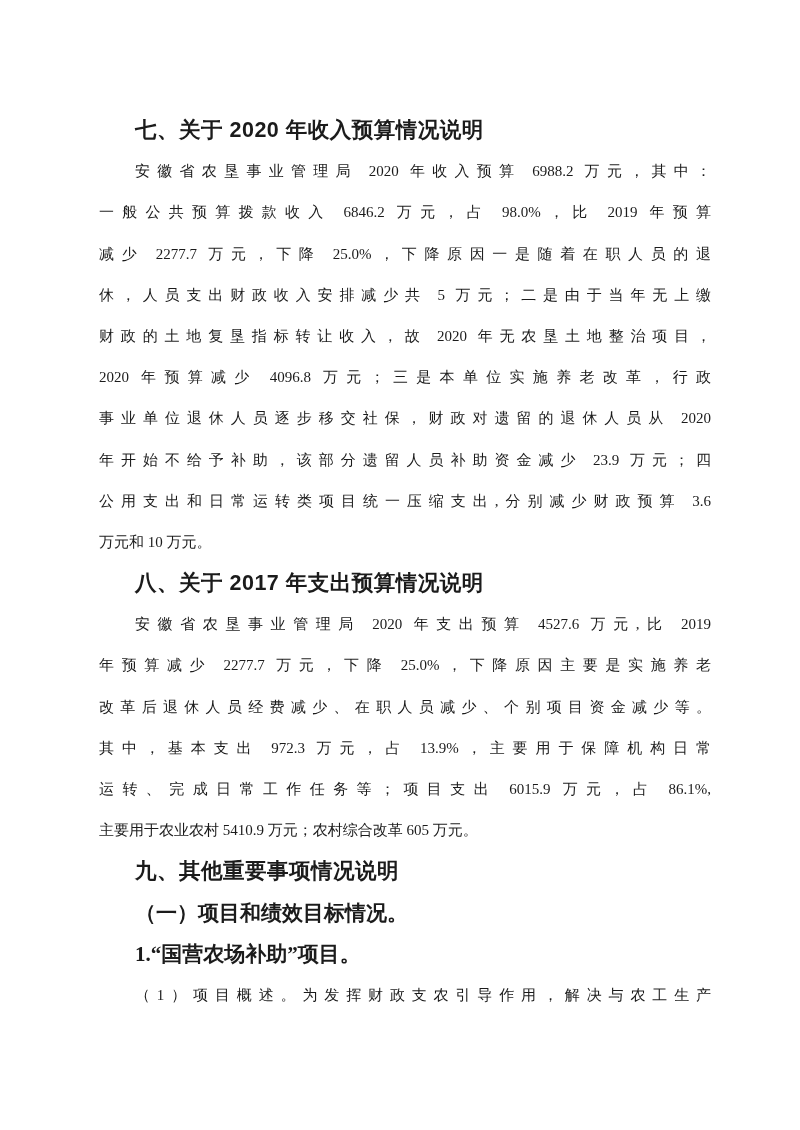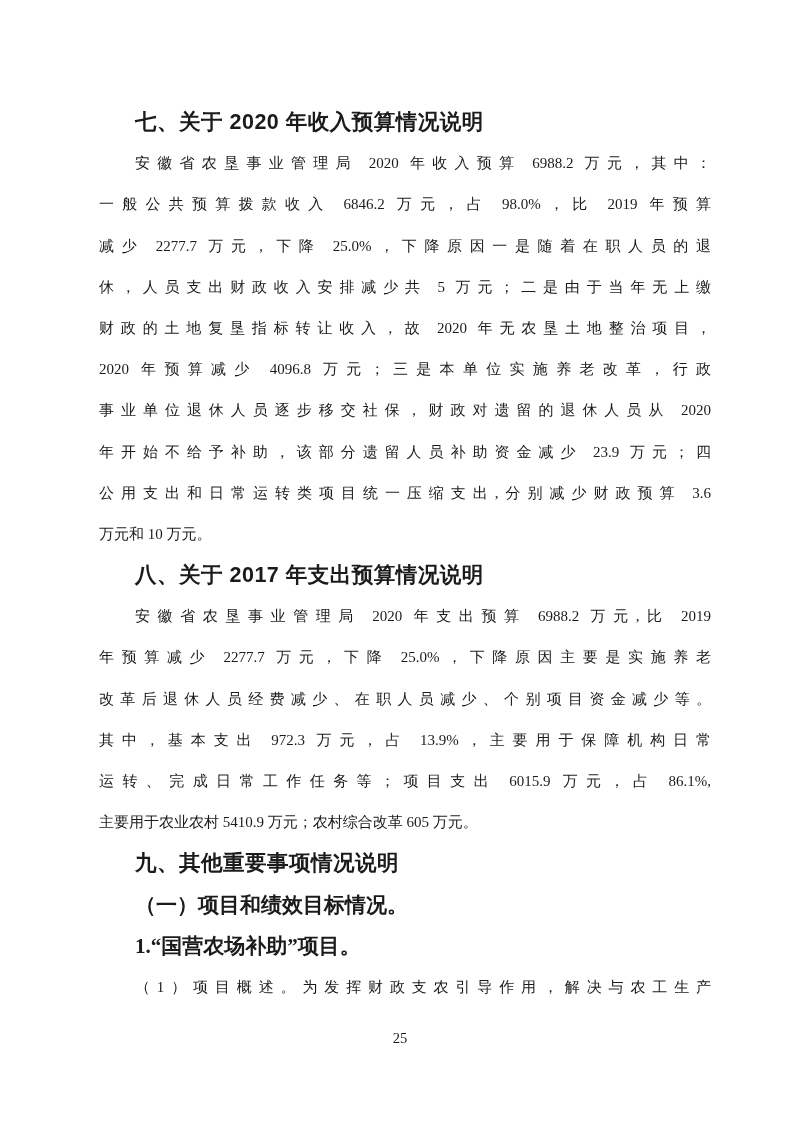--- a/index.html
+++ b/index.html
@@ -11,21 +11,21 @@
     position: relative;
     width: 800px;
     height: 1130px;
     background: #ffffff;
     color: #1b1b1b;
     overflow: hidden;
   }
   .content {
     position: absolute;
     left: 99px;
-    top: 102px;
+    top: 110px;
     width: 612px;
   }
   .line {
     font-family: "Liberation Serif", "DejaVu Serif", serif;
     font-size: 15px;
     line-height: 41.2px;
     height: 41.2px;
     white-space: normal;
     color: #1b1b1b;
   }
@@ -71,25 +71,24 @@
     <div class="line fill">一般公共预算拨款收入 6846.2 万元，占 98.0%，比 2019 年预算</div>
     <div class="line fill">减少 2277.7 万元，下降 25.0%，下降原因一是随着在职人员的退</div>
     <div class="line fill">休，人员支出财政收入安排减少共 5 万元；二是由于当年无上缴</div>
     <div class="line fill">财政的土地复垦指标转让收入，故 2020 年无农垦土地整治项目，</div>
     <div class="line fill">2020 年预算减少 4096.8 万元；三是本单位实施养老改革，行政</div>
     <div class="line fill">事业单位退休人员逐步移交社保，财政对遗留的退休人员从 2020</div>
     <div class="line fill">年开始不给予补助，该部分遗留人员补助资金减少 23.9 万元；四</div>
     <div class="line fill">公用支出和日常运转类项目统一压缩支出,分别减少财政预算 3.6</div>
     <div class="line">万元和 10 万元。</div>
     <div class="line h1 indent">八、关于 2017 年支出预算情况说明</div>
-    <div class="line indent fill">安徽省农垦事业管理局 2020 年支出预算 6988.2 万元,比 2019</div>
+    <div class="line indent fill">安徽省农垦事业管理局 2020 年支出预算 4527.6 万元,比 2019</div>
     <div class="line fill">年预算减少 2277.7 万元，下降 25.0%，下降原因主要是实施养老</div>
     <div class="line fill">改革后退休人员经费减少、在职人员减少、个别项目资金减少等。</div>
     <div class="line fill">其中，基本支出 972.3 万元，占 13.9%，主要用于保障机构日常</div>
     <div class="line fill">运转、完成日常工作任务等；项目支出 6015.9 万元，占 86.1%,</div>
     <div class="line">主要用于农业农村 5410.9 万元；农村综合改革 605 万元。</div>
     <div class="line h1 indent">九、其他重要事项情况说明</div>
     <div class="line h2 indent">（一）项目和绩效目标情况。</div>
     <div class="line h2 indent">1.“国营农场补助”项目。</div>
     <div class="line indent fill">（1）项目概述。为发挥财政支农引导作用，解决与农工生产</div>
   </div>
-  <div class="pageno">25</div>
 </div>
 
 </body></html>

